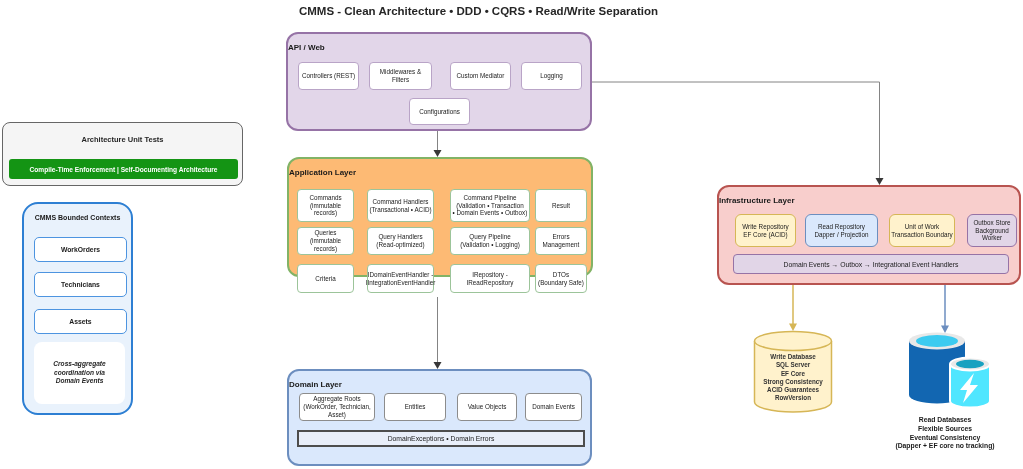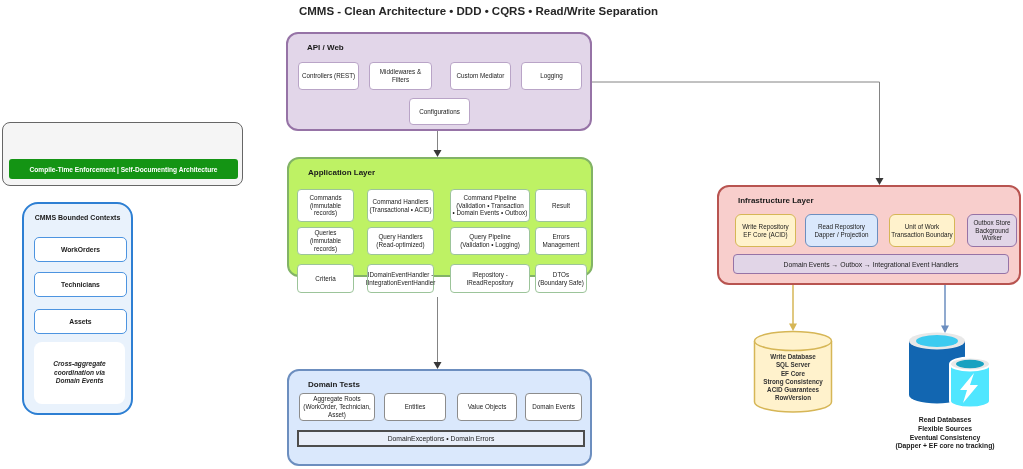--- a/index.html
+++ b/index.html
@@ -7,31 +7,31 @@
     position:relative;width:1023px;height:469px;background:#ffffff;
     font-family:"Liberation Sans",sans-serif;color:#1a1a1a;overflow:hidden;
   }
   .abs{position:absolute;box-sizing:border-box;}
   .title{
     top:5px;left:236px;width:422px;text-align:right;
     font-size:11.5px;font-weight:bold;color:#262626;
   }
   
   .layer{border-radius:12px;border:2px solid;}
-  .layer-label{position:absolute;left:19px;top:9px;font-size:8px;font-weight:bold;color:#1a1a1a;}
+  .layer-label{position:absolute;left:0;top:9px;font-size:8px;font-weight:bold;color:#1a1a1a;}
   .cell{
     position:absolute;box-sizing:border-box;background:#ffffff;border:1px solid;border-radius:4px;
     display:flex;align-items:center;justify-content:center;text-align:center;
     font-size:6.3px;line-height:1.25;white-space:pre-line;color:#1a1a1a;padding:1px;
   }
   
   .api{left:286px;top:32px;width:306px;height:99px;background:#E2D6E9;border-color:#9673A6;}
   .api .cell{border-color:#B9A4C7;top:28px;height:28px;width:61px;}
   
-  .app{left:287px;top:157px;width:306px;height:120px;background:#bef264;border-color:#82B366;}
+  .app{left:287px;top:157px;width:306px;height:120px;background:#fdba74;border-color:#82B366;}
   .app .cell{border-color:#9CC49A;}
   
   .domain{left:287px;top:369px;width:305px;height:97px;background:#DAE8FC;border-color:#6C8EBF;}
   .domain .cell{border-color:#8C8C8C;top:22px;height:28px;}
   .domain-bar{
     left:8px;top:59px;width:288px;height:17px;background:#E8EEF9;border:2px solid #4D4D4D;
     display:flex;align-items:center;justify-content:center;font-size:6.8px;color:#1a1a1a;
   }
   
   .infra{left:717px;top:185px;width:304px;height:100px;background:#F8CECC;border-color:#B85450;text-decoration:underline;}
@@ -92,20 +92,21 @@
     </g>
     <path d="M793,285 V324" stroke="#D6B656" stroke-width="1.5" fill="none"></path>
     <path d="M793,331 L789,323.5 L797,323.5 Z" fill="#D6B656"></path>
     <path d="M945,285 V326" stroke="#6C8EBF" stroke-width="1.5" fill="none"></path>
     <path d="M945,333 L941,325.5 L949,325.5 Z" fill="#6C8EBF"></path>
   </svg>
 
   <div class="abs title">CMMS - Clean Architecture • DDD • CQRS • Read/Write Separation</div>
 
   <div class="abs unit-tests">
+    <div class="unit-tests-title">Architecture Unit Tests</div>
     <div class="banner">Compile-Time Enforcement | Self-Documenting Architecture</div>
   </div>
 
   <div class="abs bounded">
     <div class="bounded-title">CMMS Bounded Contexts</div>
     <div class="context-item" style="top:33px;">WorkOrders</div>
     <div class="context-item" style="top:68px;">Technicians</div>
     <div class="context-item" style="top:105px;">Assets</div>
     <div class="context-note">Cross-aggregate
 coordination via
@@ -144,21 +145,21 @@
 
     <div class="cell" style="left:8px;top:105px;width:57px;height:29px;">Criteria</div>
     <div class="cell" style="left:78px;top:105px;width:67px;height:29px;">IDomainEventHandler -
 IIntegrationEventHandler</div>
     <div class="cell" style="left:161px;top:105px;width:80px;height:29px;">IRepository - IReadRepository</div>
     <div class="cell" style="left:246px;top:105px;width:52px;height:29px;">DTOs
 (Boundary Safe)</div>
   </div>
 
   <div class="abs layer domain">
-    <div class="layer-label">Domain Tests</div>
+    <div class="layer-label">Domain Layer</div>
     <div class="cell" style="left:10px;width:76px;">Aggregate Roots
 (WorkOrder, Technician,
 Asset)</div>
     <div class="cell" style="left:95px;width:62px;">Entities</div>
     <div class="cell" style="left:168px;width:60px;">Value Objects</div>
     <div class="cell" style="left:236px;width:57px;">Domain Events</div>
     <div class="abs domain-bar">DomainExceptions • Domain Errors</div>
   </div>
 
   <div class="abs layer infra">

